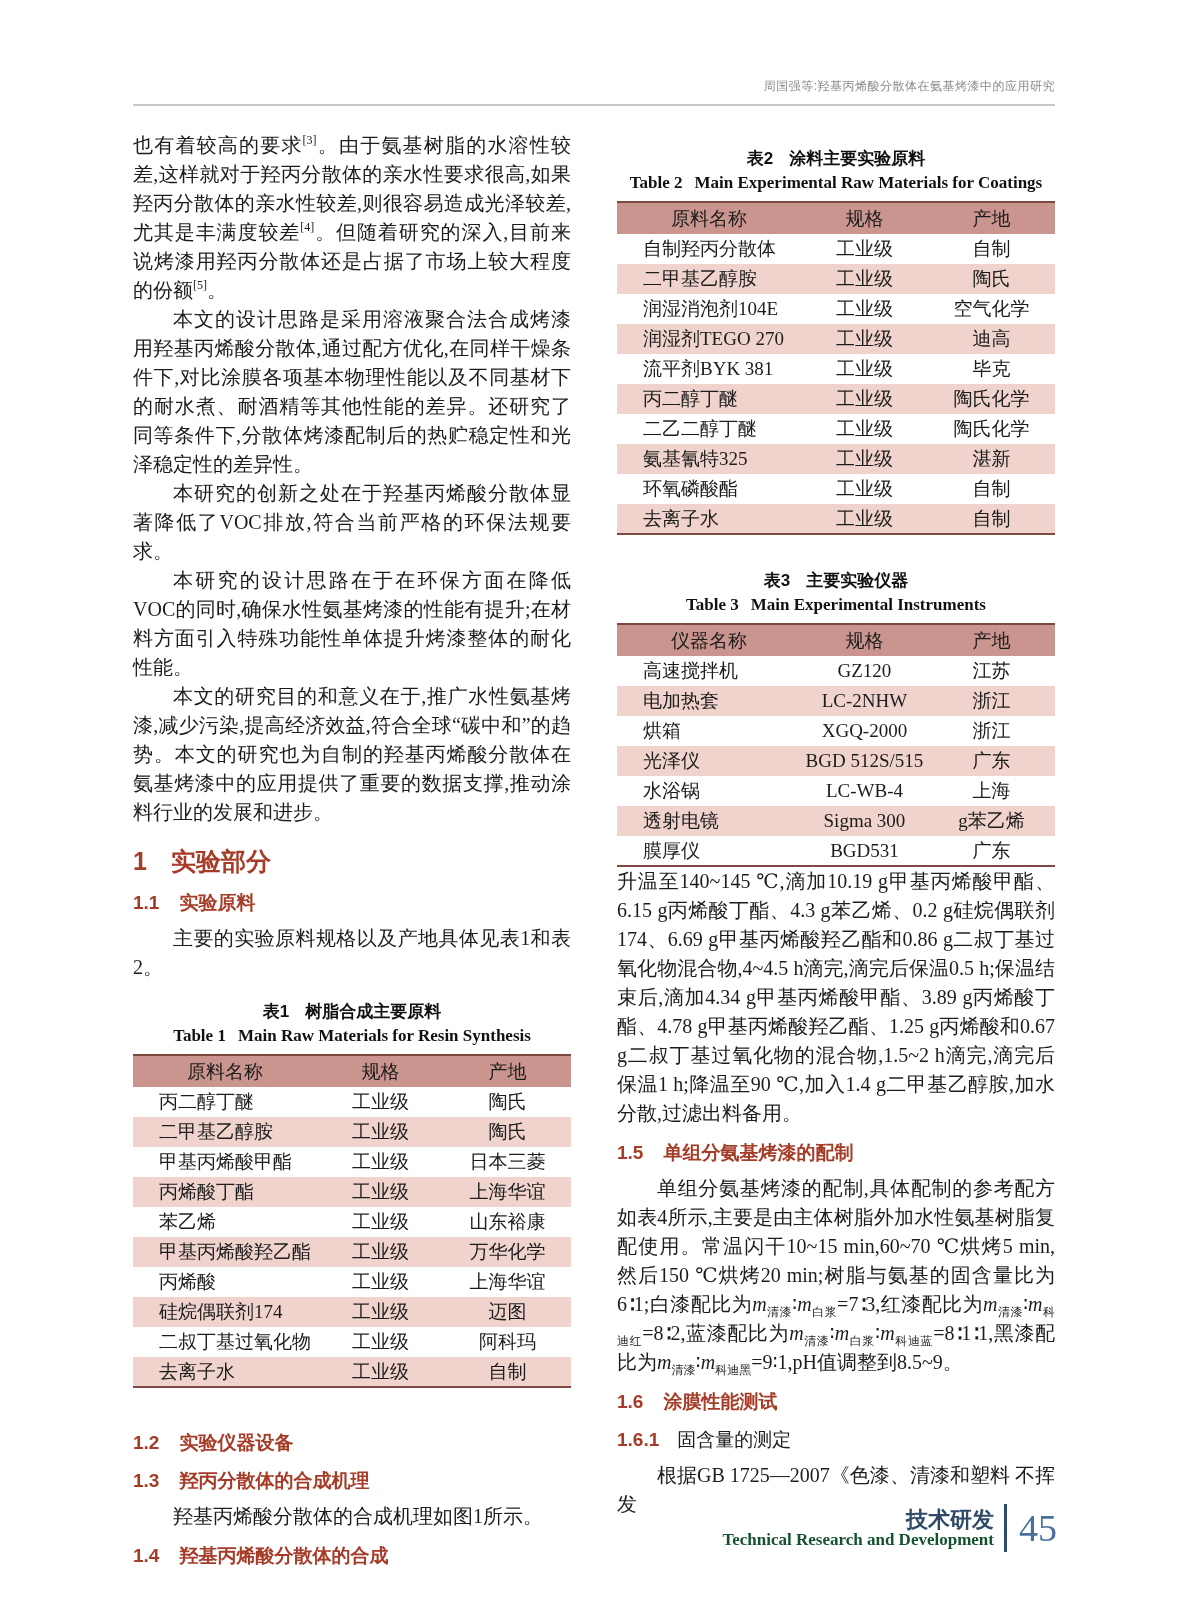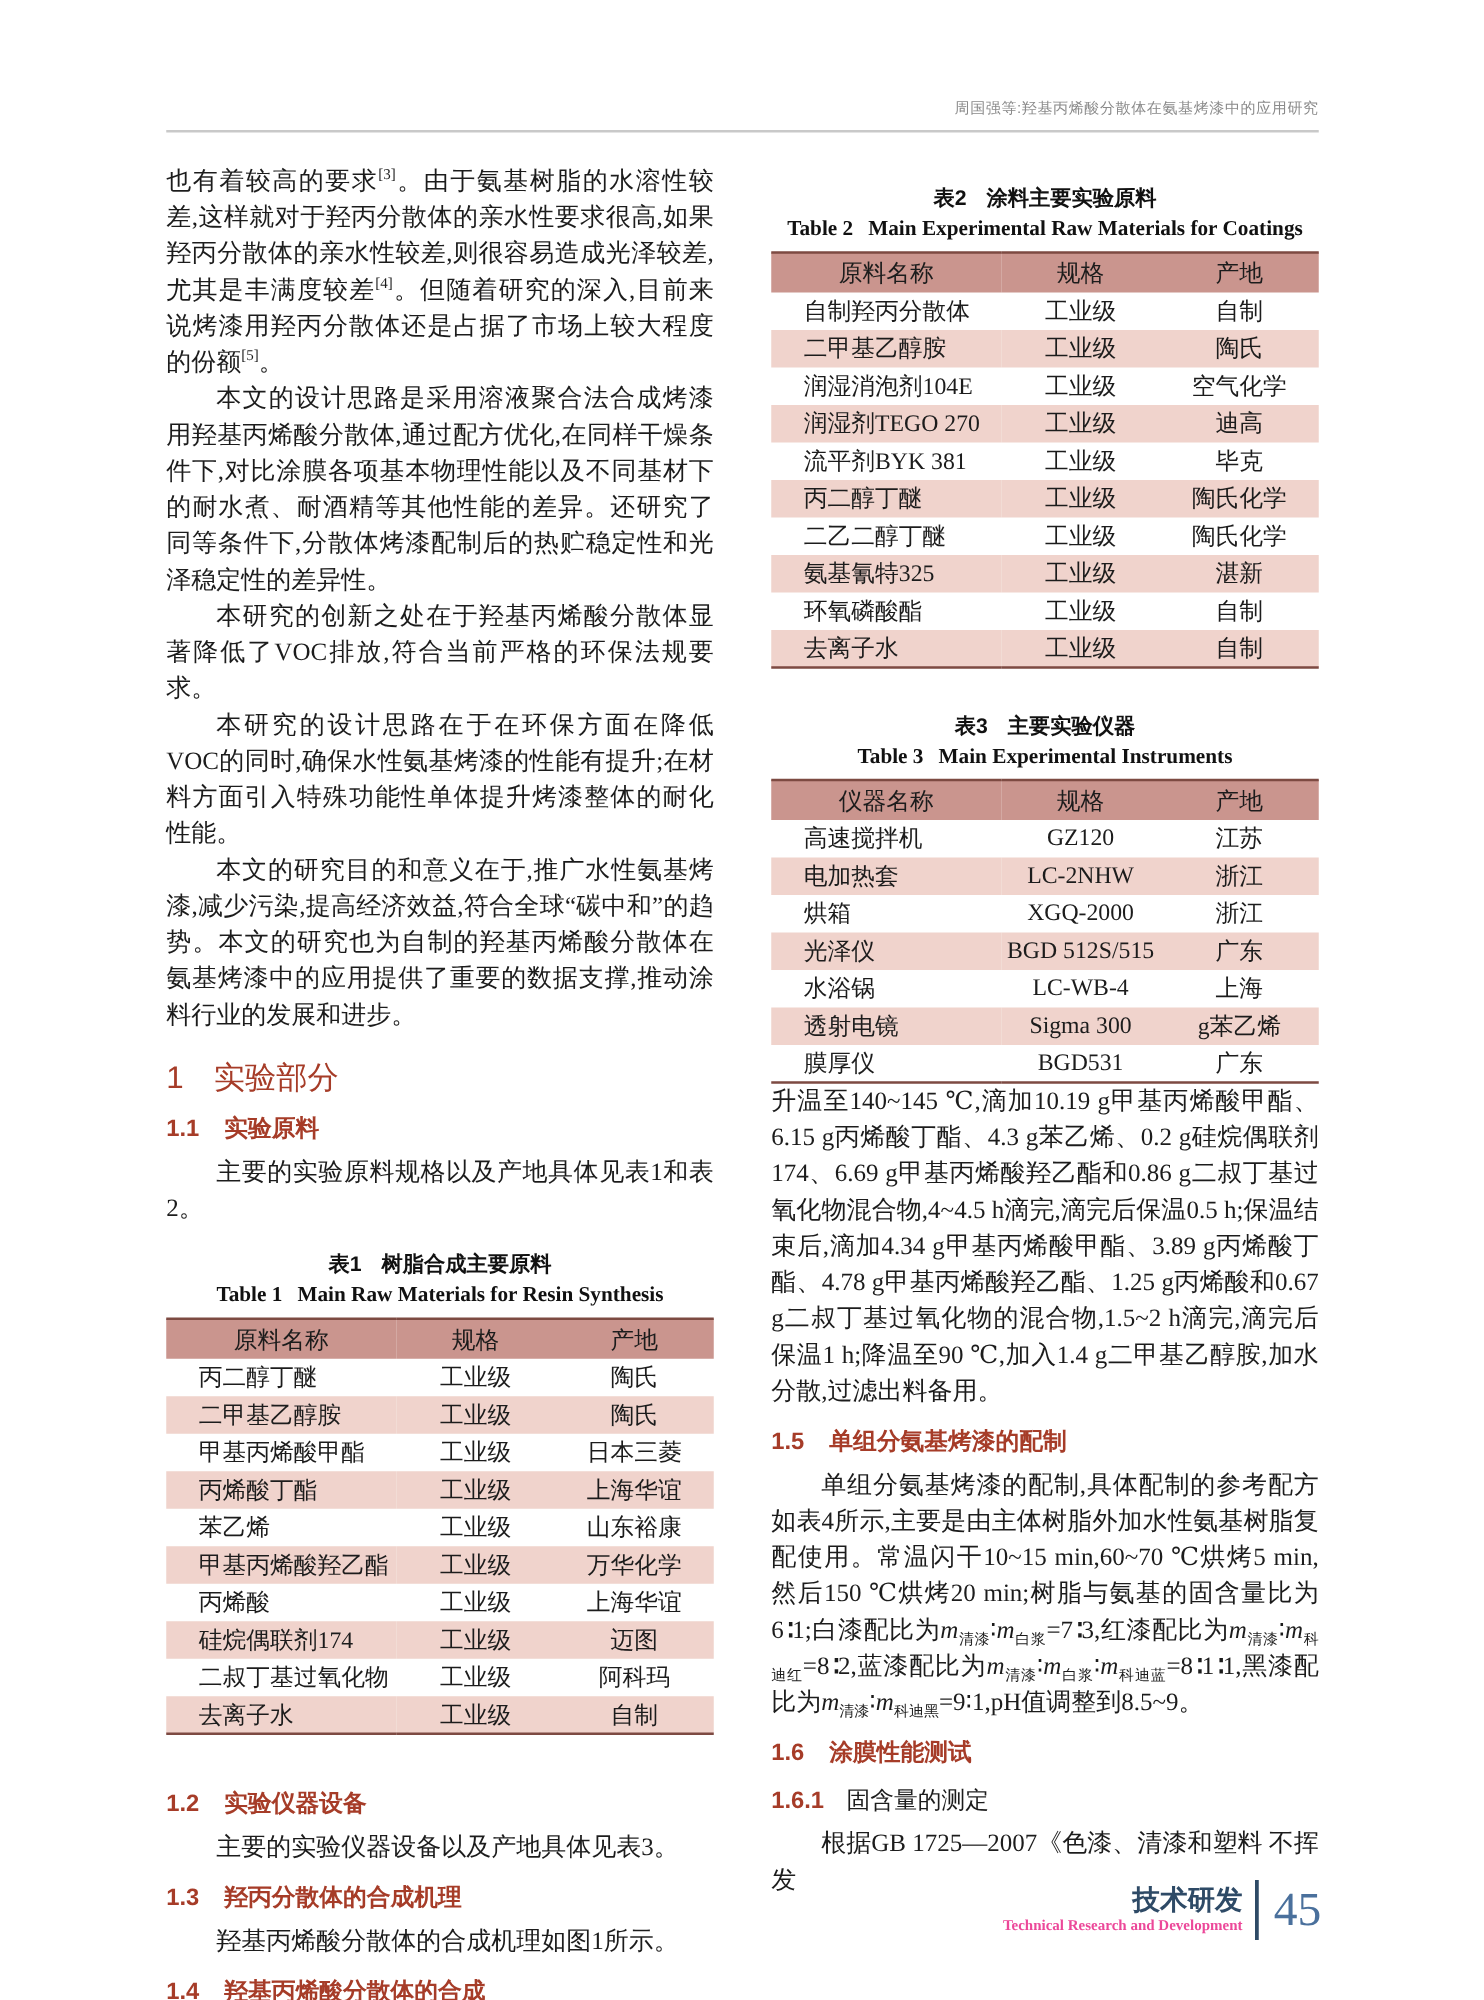--- a/index.html
+++ b/index.html
@@ -27,21 +27,21 @@
   .content{display:flex;gap:46px;align-items:flex-start;}
   .col{width:438px;}
   p.body{font-size:20px;line-height:29px;text-align:justify;margin:0;}
   .indent{text-indent:2em;}
   sup.ref{font-size:12px;line-height:0;}
   .vm{font-style:italic;font-family:"Liberation Serif",serif;}
   sub.ss{font-size:12px;line-height:0;}
 
   .sec1{
     font-family:"Liberation Sans","DejaVu Sans",sans-serif;
-    font-size:25px;font-weight:normal;color:var(--accent-red);
+    font-size:25px;font-weight:bold;color:var(--accent-red);
     margin:18px 0 12px 0;
   }
   .sec1 .num{margin-right:24px;}
   .sec2{
     font-family:"Liberation Sans","DejaVu Sans",sans-serif;
     font-size:19px;font-weight:bold;color:var(--accent-red);
     margin:12px 0 8px 0;
   }
   .sec2 .num{margin-right:20px;}
   .sec3{
@@ -85,21 +85,21 @@
 
   .footer{
     position:absolute;right:130px;bottom:48px;
     display:flex;align-items:center;
   }
   .footer-label{text-align:right;padding-right:10px;}
   .footer-zh{
     font-family:"Liberation Sans","DejaVu Sans",sans-serif;
     font-weight:bold;font-size:22px;color:var(--footer-navy);line-height:24px;
   }
-  .footer-en{font-size:12px;color:#ec4899;font-weight:bold;line-height:16px;}
+  .footer-en{font-size:17px;color:#14532d;font-weight:bold;line-height:16px;}
   .footer-bar{width:3px;height:48px;background:var(--footer-navy);}
   .footer-page{
     font-size:38px;color:var(--footer-blue);padding-left:12px;
     font-family:"Liberation Serif","DejaVu Serif",serif;
   }
 </style>
 </head>
 <body>
 
 <div class="page">
@@ -187,21 +187,20 @@
             </tr>
           <tr>
               <td>去离子水</td>
               <td>工业级</td>
               <td>自制</td>
             </tr>
         </tbody>
       </table>
 
       <div class="sec2 mt-lg"><span class="num">1.2</span><span>实验仪器设备</span></div>
-      <p class="body indent">主要的实验仪器设备以及产地具体见表3。</p>
 
       <div class="sec2"><span class="num">1.3</span><span>羟丙分散体的合成机理</span></div>
       <p class="body indent">羟基丙烯酸分散体的合成机理如图1所示。</p>
 
       <div class="sec2"><span class="num">1.4</span><span>羟基丙烯酸分散体的合成</span></div>
 
     </div>
 
     <div class="col">
 

